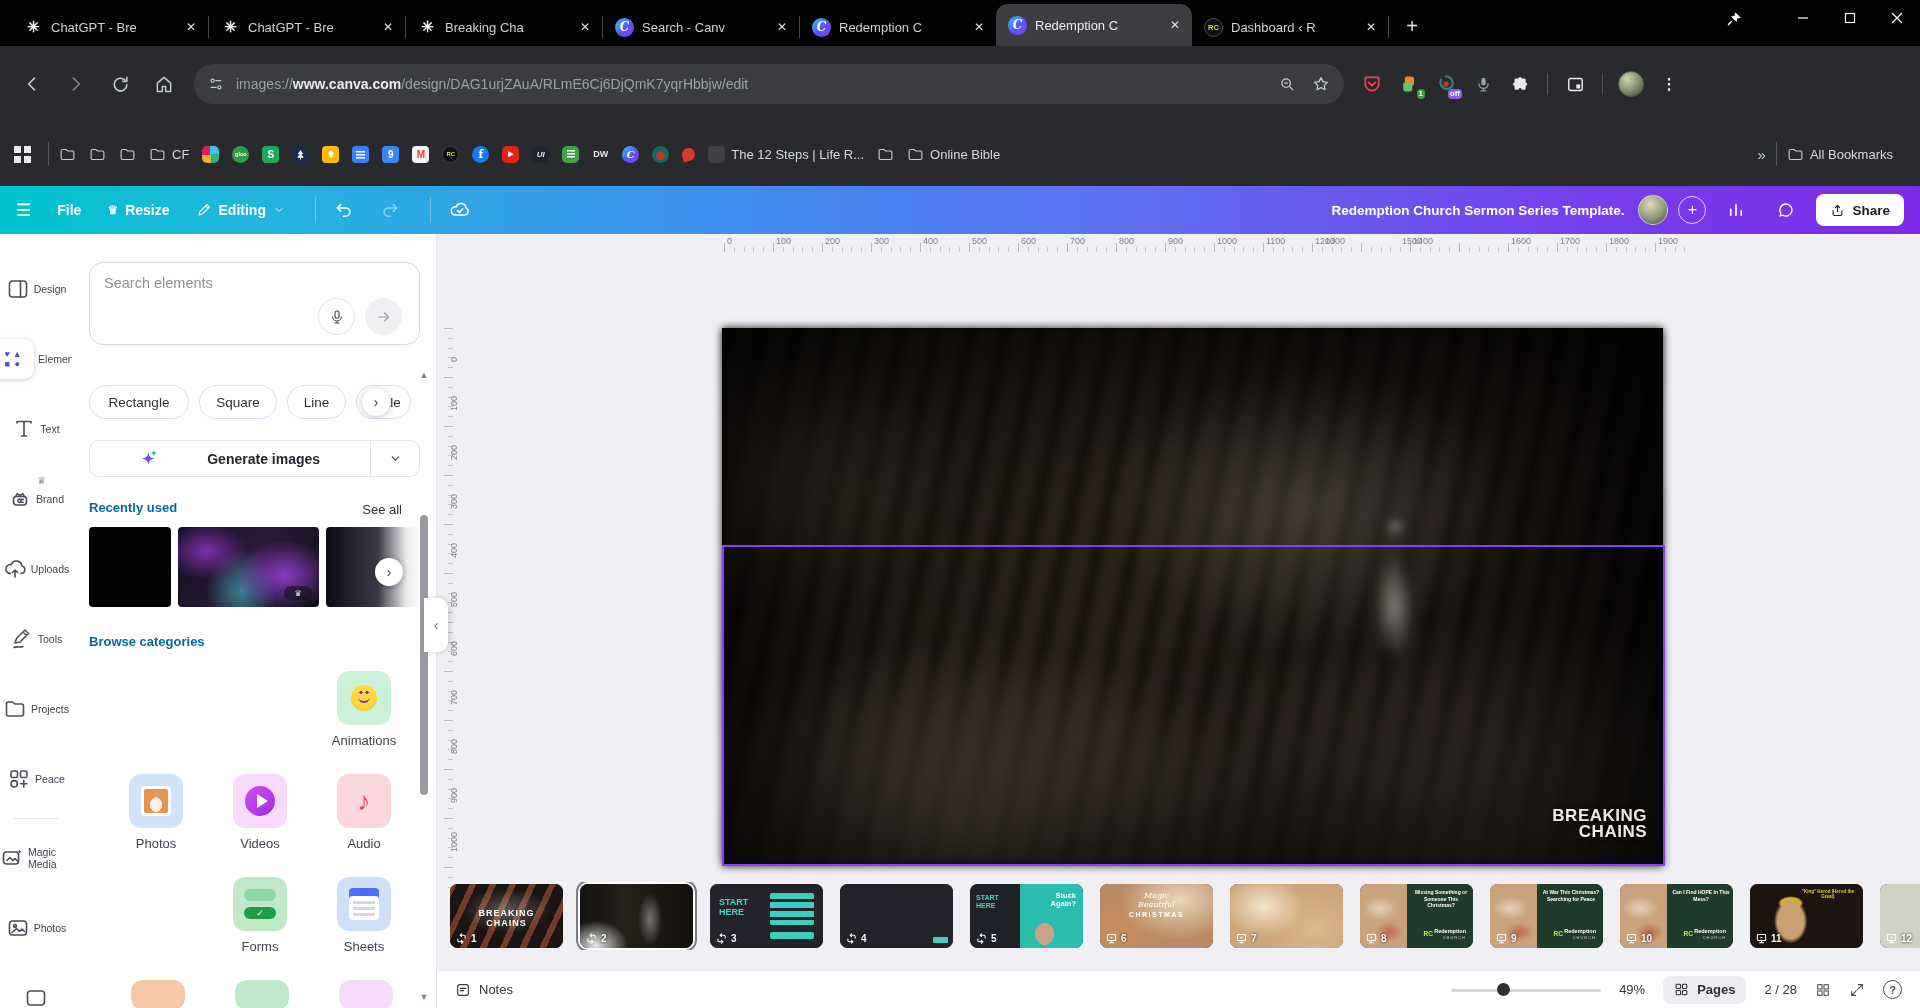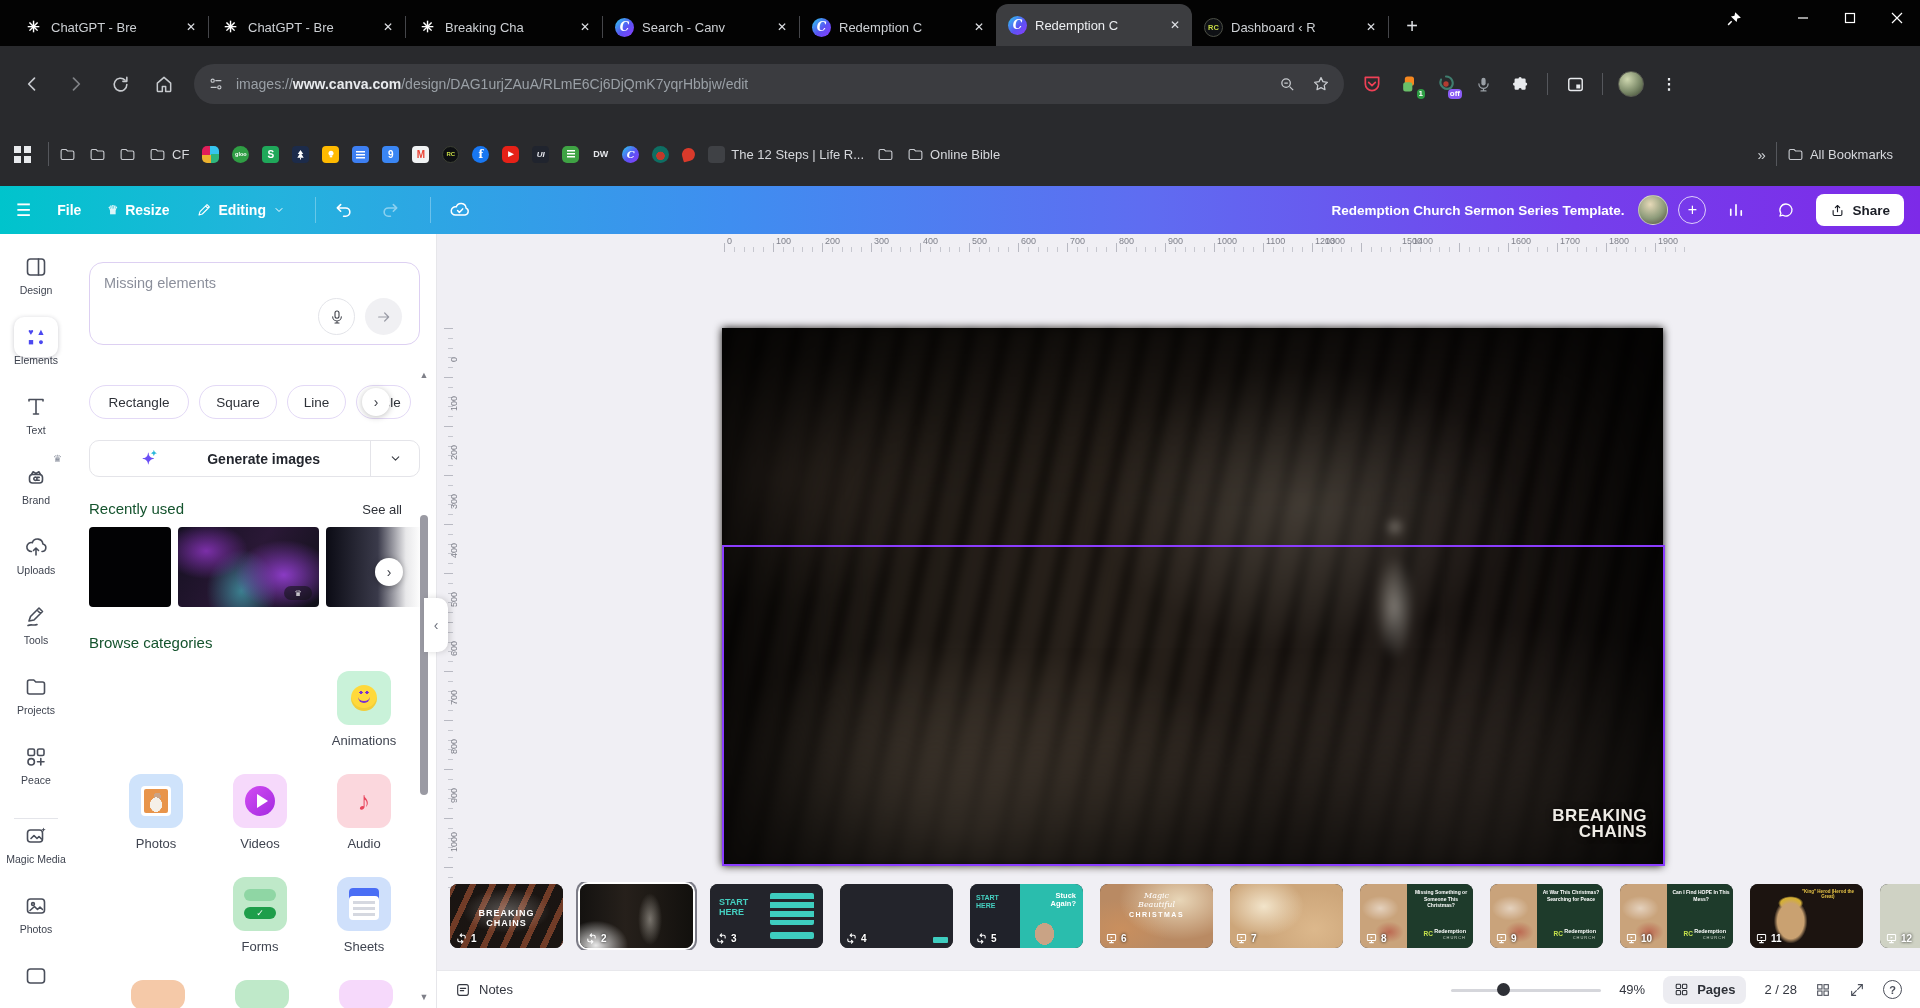--- a/index.html
+++ b/index.html
@@ -66,21 +66,21 @@
 .hico{display:flex;align-items:center;justify-content:center}
 #ctitle{margin-left:auto;font-size:13.5px;white-space:nowrap}
 #cright{display:flex;align-items:center;gap:10px;margin-left:14px}
 #cavatar{width:30px;height:30px;border-radius:50%;background:radial-gradient(circle at 40% 30%,#e6d9b8,#8d9b7a 55%,#4a4438);border:1px solid rgba(255,255,255,.5)}
 #addbtn{width:28px;height:28px;border:1.5px solid rgba(255,255,255,.75);border-radius:50%;display:flex;align-items:center;justify-content:center;font-size:16px;font-weight:normal}
 .hbtn{width:40px;height:32px;border-radius:8px;display:flex;align-items:center;justify-content:center}
 #sharebtn{background:#fff;color:#1b1e26;height:32px;border-radius:8px;display:flex;align-items:center;gap:7px;padding:0 14px;font-size:13.5px}
 
 #app{position:absolute;top:234px;left:0;right:0;bottom:0;background:#fff}
 #sidebar{position:absolute;left:0;top:0;width:72px;bottom:0;background:#fff;display:flex;flex-direction:column;align-items:center;padding-top:20px;overflow:hidden}
-.sitem{width:100%;height:70px;display:flex;flex-direction:column;align-items:center;justify-content:flex-start;gap:4px;flex:none}
+.sitem{width:100%;height:70px;display:flex;flex-direction:row;align-items:center;justify-content:center;gap:4px;flex:none}
 .sitem .lbl{font-size:10.5px;color:#3f4450}
 .sitem svg{width:24px;height:24px;stroke:#494e5a;stroke-width:1.6;fill:none;stroke-linecap:round;stroke-linejoin:round}
 .iconwrap{position:relative;height:26px;display:flex;align-items:center}
 .crownbadge{position:absolute;top:-11px;right:-14px;font-size:10px;color:#8d93a0}
 .acard{width:44px;height:40px;background:#fff;border-radius:10px;box-shadow:0 1px 5px rgba(20,20,40,.22);display:flex;align-items:center;justify-content:center}
 .eicons{display:grid;grid-template-columns:10px 10px;grid-auto-rows:10px;color:#4b48f0;font-size:9px;line-height:10px;text-align:center}
 .sdivider{width:44px;height:1px;background:#e4e5ea;margin:4px 0;flex:none}
 
 #panel{position:absolute;left:72px;top:0;width:364px;bottom:0;background:#fff;overflow:hidden}
 #searchbox{position:absolute;left:17px;top:28px;width:331px;height:83px;border:1px solid #ddd0f2;border-radius:14px;padding:12px 14px;font-size:14.5px;color:#8b8f9b}
@@ -88,21 +88,21 @@
 #micbtn{left:246px;top:64px;background:#fff;border:1px solid #e3e4e9}
 #gobtn{left:293px;top:64px;background:#f0f0f3}
 .chip{position:absolute;top:151px;height:34px;border:1px solid #e3d9f6;border-radius:17px;display:flex;align-items:center;justify-content:center;font-size:13.5px;color:#2e3138;overflow:hidden;white-space:nowrap}
 #chipnav{position:absolute;left:290px;top:154px;width:28px;height:28px;border-radius:50%;background:#fff;box-shadow:0 1px 6px rgba(0,0,0,.25);display:flex;align-items:center;justify-content:center;font-size:14px;color:#3a3d45;z-index:3}
 #genbtn{position:absolute;left:17px;top:206px;width:331px;height:37px;border:1px solid #e4e4e9;border-radius:10px;display:flex;align-items:center;font-size:14px;font-weight:bold;color:#23262e}
 #genbtn .gtxt{flex:1;text-align:center}
 #genbtn .gdiv{width:1px;height:100%;background:#e4e4e9}
 #genbtn .gchev{width:48px;display:flex;align-items:center;justify-content:center}
 .sparkle{color:#6a4ef5;font-size:15px;margin-left:-4px}
 .sparkle2{color:#2bb8d9;font-size:8px;margin-left:-4px;margin-top:-10px}
-.phead{position:absolute;font-size:15px;font-weight:normal;color:#14532d}
+.phead{position:absolute;font-size:13px;font-weight:bold;color:#0369a1}
 #seeall{position:absolute;right:34px;top:268px;font-size:13px;color:#2e3138}
 .rthumb{position:absolute;top:293px;height:80px;border-radius:4px}
 #rt1{left:17px;width:82px;background:#020204}
 #rt2{left:106px;width:141px;background:radial-gradient(60px 40px at 20% 30%,#7b2fa8,transparent 70%),radial-gradient(70px 50px at 75% 60%,#8a3bc4,transparent 70%),radial-gradient(50px 60px at 45% 80%,#3b7f8f,transparent 70%),linear-gradient(120deg,#141020,#2a1836 50%,#101018)}
 #rt3{left:254px;width:94px;background:linear-gradient(90deg,#0b0b14,#3a3a4a 55%,#e8e8ea 85%,#fdfdfd);border-radius:4px 0 0 4px}
 #rcrown{position:absolute;left:212px;top:352px;width:28px;height:14px;background:rgba(20,20,25,.6);border-radius:7px;color:#e8e8ea;font-size:8px;display:flex;align-items:center;justify-content:center}
 #rnav{position:absolute;left:303px;top:324px;width:28px;height:28px;border-radius:50%;background:#fff;box-shadow:0 1px 6px rgba(0,0,0,.3);display:flex;align-items:center;justify-content:center;font-size:14px;color:#3a3d45;z-index:3}
 #catgrid{position:absolute;left:0;top:430px;width:364px;bottom:0}
 .cat{position:absolute;width:104px;display:flex;flex-direction:column;align-items:center}
 .ccard{position:relative;width:54px;height:54px;border-radius:12px;display:flex;align-items:center;justify-content:center}
@@ -676,21 +676,21 @@
         <div class="sitem">
           <span class="iconwrap">
             <svg viewBox="0 0 24 24">
               <rect x="3.5" y="5" width="17" height="14" rx="3"></rect>
             </svg>
           </span>
         </div>
       </div>
 
     <div id="panel">
-      <div id="searchbox">Missing elements</div>
+      <div id="searchbox">Search elements</div>
       <div class="roundbtn" id="micbtn">
           <svg width="16" height="16" viewBox="0 0 24 24">
             <rect x="9" y="3" width="6" height="11" rx="3" stroke="#3a3d45" stroke-width="1.6" fill="none"></rect>
             <path d="M5.5 11.5a6.5 6.5 0 0 0 13 0M12 18v3M9 21h6" stroke="#3a3d45" stroke-width="1.6" fill="none" stroke-linecap="round"></path>
           </svg>
         </div>
       <div class="roundbtn" id="gobtn">
           <svg width="16" height="16" viewBox="0 0 24 24">
             <path d="M4 12h15M13 6l6 6-6 6" stroke="#9a9ca6" stroke-width="1.8" fill="none" stroke-linecap="round" stroke-linejoin="round"></path>
           </svg>

